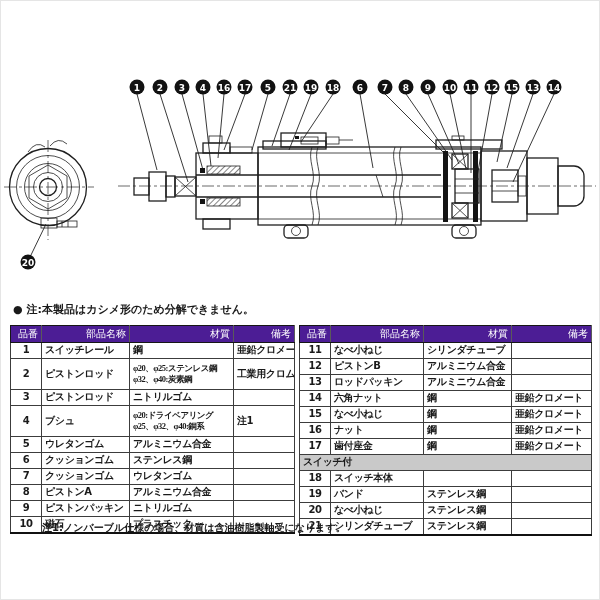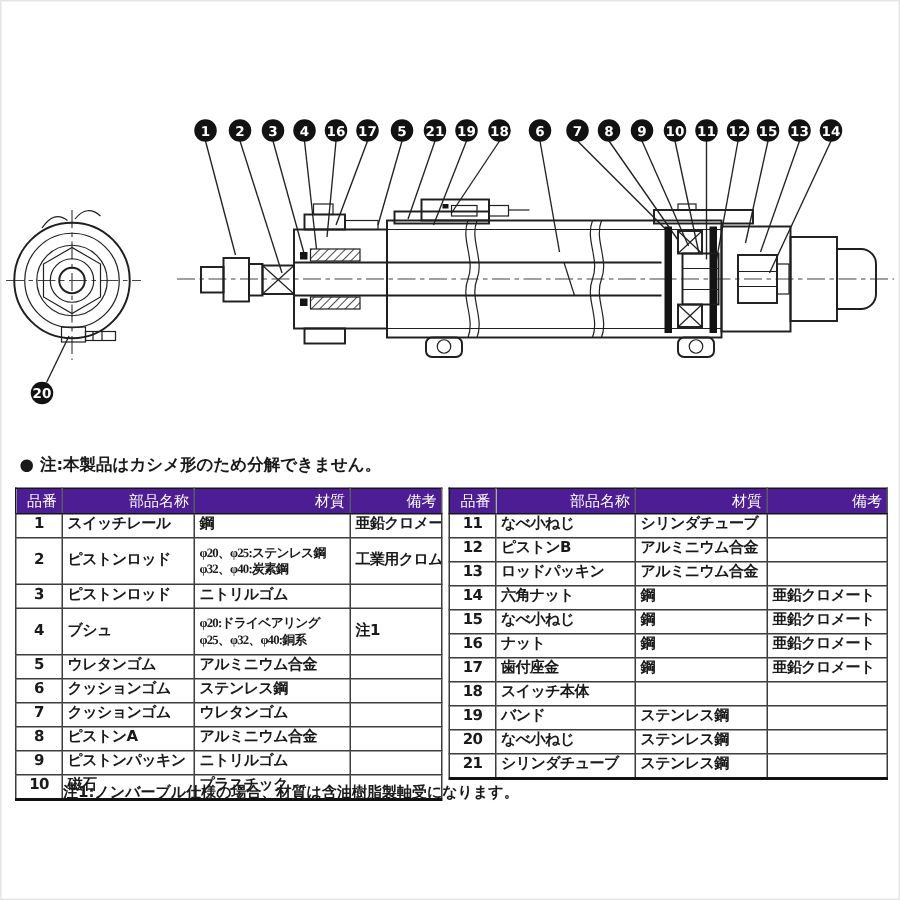--- a/index.html
+++ b/index.html
@@ -416,20 +416,23 @@
         <td>ナット</td>
         <td>鋼</td>
         <td class="rmk">亜鉛クロメート</td>
       </tr>
       <tr>
         <td class="no">17</td>
         <td>歯付座金</td>
         <td>鋼</td>
         <td class="rmk">亜鉛クロメート</td>
       </tr>
+      <tr class="band">
+        <td colspan="4">スイッチ付</td>
+      </tr>
       <tr>
         <td class="no">18</td>
         <td>スイッチ本体</td>
         <td></td>
         <td class="rmk"></td>
       </tr>
       <tr>
         <td class="no">19</td>
         <td>バンド</td>
         <td>ステンレス鋼</td>

